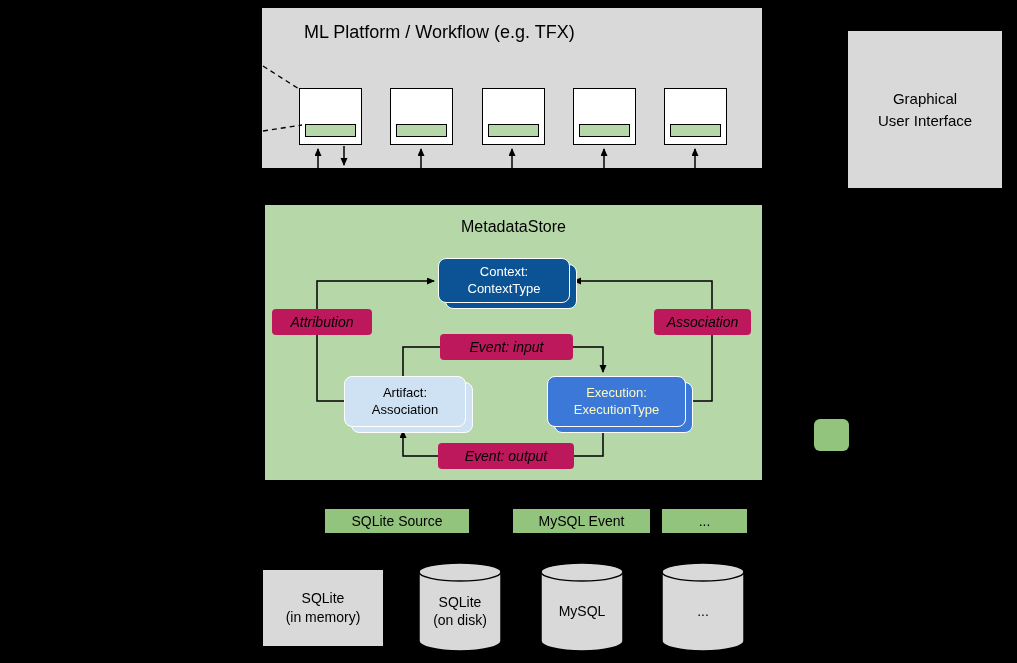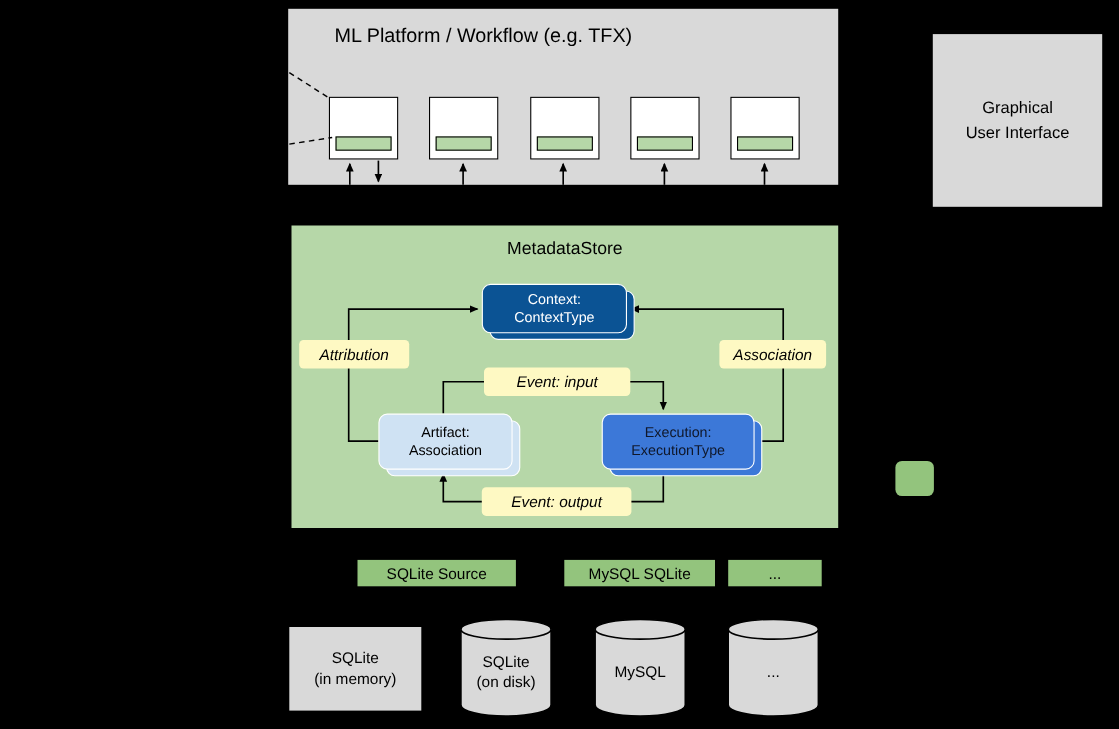--- a/index.html
+++ b/index.html
@@ -36,24 +36,24 @@
                    border-radius:8px; border:1px solid #fff; }
   .entity-front { position:absolute; left:0; top:0; width:100%; height:100%;
                   border-radius:8px; border:1px solid #fff;
                   display:flex; align-items:center; justify-content:center;
                   text-align:center; font-size:13px; line-height:1.3; }
   .ctx-wrap { left:438px; top:258px; width:132px; height:45px; }
   .art-wrap { left:344px; top:376px; width:122px; height:51px; }
   .exe-wrap { left:547px; top:376px; width:139px; height:51px; }
   .ctx-fill { background:#0b5394; color:#fff; }
   .art-fill { background:#cfe2f3; color:#000; }
-  .exe-fill { background:#3c78d8; color:#0f172a; }
+  .exe-fill { background:#3c78d8; color:#fef9c3; }
 
   
-  .rel-label { position:absolute; z-index:10; background:#fef9c3; border-radius:4px;
+  .rel-label { position:absolute; z-index:10; background:#be185d; border-radius:4px;
                display:flex; align-items:center; justify-content:center;
                font-style:italic; font-size:14px; }
   .attribution  { left:272px; top:309px; width:100px; height:26px; }
   .association  { left:654px; top:309px; width:97px;  height:26px;text-align:right; }
   .event-input  { left:440px; top:334px; width:133px; height:26px; }
   .event-output { left:438px; top:443px; width:136px; height:26px; }
 
   
   .legend-swatch { left:814px; top:419px; width:35px; height:32px; background:#93c47d; border-radius:6px; }
 
@@ -143,21 +143,21 @@
   </div>
 
   <div class="rel-label attribution">Attribution</div>
   <div class="rel-label association">Association</div>
   <div class="rel-label event-input">Event: input</div>
   <div class="rel-label event-output">Event: output</div>
 
   <div class="abs legend-swatch"></div>
 
   <div class="abs srcbar s1">SQLite Source</div>
-  <div class="abs srcbar s2">MySQL SQLite</div>
+  <div class="abs srcbar s2">MySQL Event</div>
   <div class="abs srcbar s3">...</div>
 
   <div class="abs membox prel">SQLite
 (in memory)</div>
 
   <div class="abs cyl cy1">
     <svg viewBox="0 0 84 90" preserveAspectRatio="none">
       <path d="M1 10 L1 79 A41 10 0 0 0 83 79 L83 10 Z" fill="#d9d9d9" stroke="#000" stroke-width="1.5"></path>
       <ellipse cx="42" cy="10" rx="41" ry="9" fill="#d9d9d9" stroke="#000" stroke-width="1.5"></ellipse>
     </svg>

